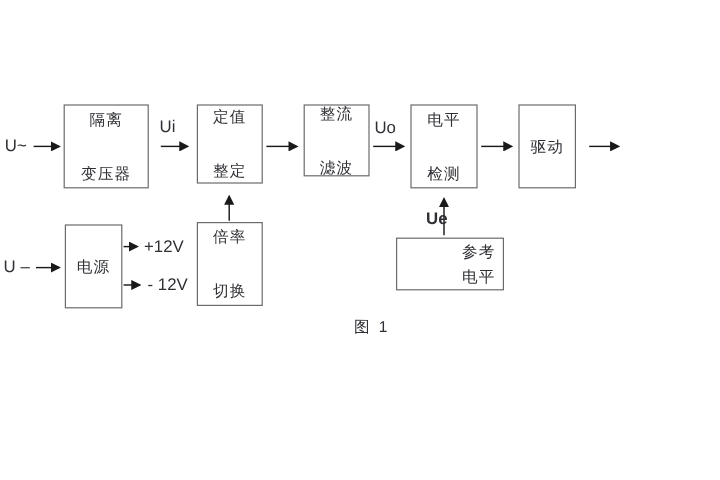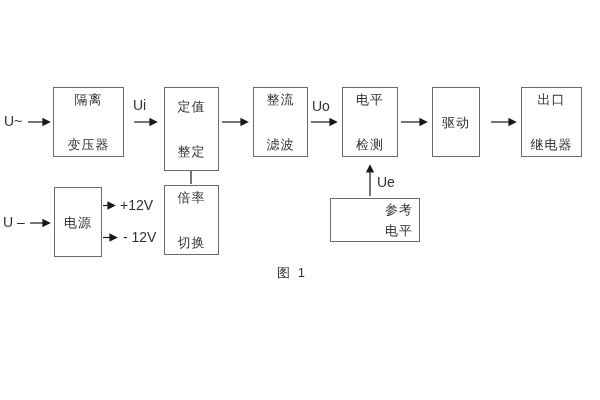--- a/index.html
+++ b/index.html
@@ -29,48 +29,48 @@
     gap:24px;
     font-size:13px;
     line-height:21px;
     letter-spacing:1px;
     color:var(--text);
     text-align:center;
   }
   .box span{display:block;}
   
   .b-transformer{left:53px; top:87px; width:71px; height:70px;}
-  .b-setting    {left:164px;top:87px; width:55px; height:84px;}
-  .b-rectify    {left:253px;top:87px; width:55px; height:70px;}
+  .b-setting    {left:164px;top:87px; width:55px; height:66px;}
+  .b-rectify    {left:253px;top:87px; width:55px; height:60px;}
   .b-level      {left:342px;top:87px; width:56px; height:70px;}
   .b-drive      {left:432px;top:87px; width:48px; height:70px;}
   .b-relay      {left:521px;top:87px; width:61px; height:70px;}
   
   .b-power      {left:54px; top:187px;width:48px; height:70px;}
   .b-multiplier {left:164px;top:185px;width:55px; height:70px;}
   .b-reference  {left:330px;top:198px;width:90px; height:44px;padding-left:48px;}
 
   .lbl{
     position:absolute;
     font-size:14px;
     line-height:15px;
     color:var(--text);
     white-space:nowrap;
     text-align:center;
   }
   .lbl-uac   {left:4px;  top:114px;}
   .lbl-udc   {left:3px;  top:215px;}
   .lbl-ui    {left:133px;top:98px;}
   .lbl-uo    {left:312px;top:99px;}
-  .lbl-ue    {left:377px;top:175px;}
+  .lbl-ue    {left:355px;top:175px;font-weight:bold;}
   .lbl-p12   {left:120px;top:198px;}
   .lbl-m12   {left:123px;top:230px;}
   .caption{
     position:absolute;
-    left:267px;top:264px;width:50px;
+    left:285px;top:264px;width:50px;
     text-align:center;
     font-size:13px;
     letter-spacing:2px;
     color:var(--text);
   }
   svg.wires{position:absolute;left:0;top:0;}
   svg.wires line{stroke:var(--arrow);stroke-width:1.2;}
   svg.wires .head{fill:var(--arrow);}
 </style>
 </head>
@@ -109,24 +109,20 @@
     <span>整流</span>
     <span>滤波</span>
   </div>
   <div class="box b-level">
     <span>电平</span>
     <span>检测</span>
   </div>
   <div class="box b-drive">
     <span>驱动</span>
   </div>
-  <div class="box b-relay">
-    <span>出口</span>
-    <span>继电器</span>
-  </div>
 
   <div class="box b-multiplier">
     <span>倍率</span>
     <span>切换</span>
   </div>
   <div class="box b-power">
     <span>电源</span>
   </div>
   <div class="box b-reference">
     <span>参考电平</span>

